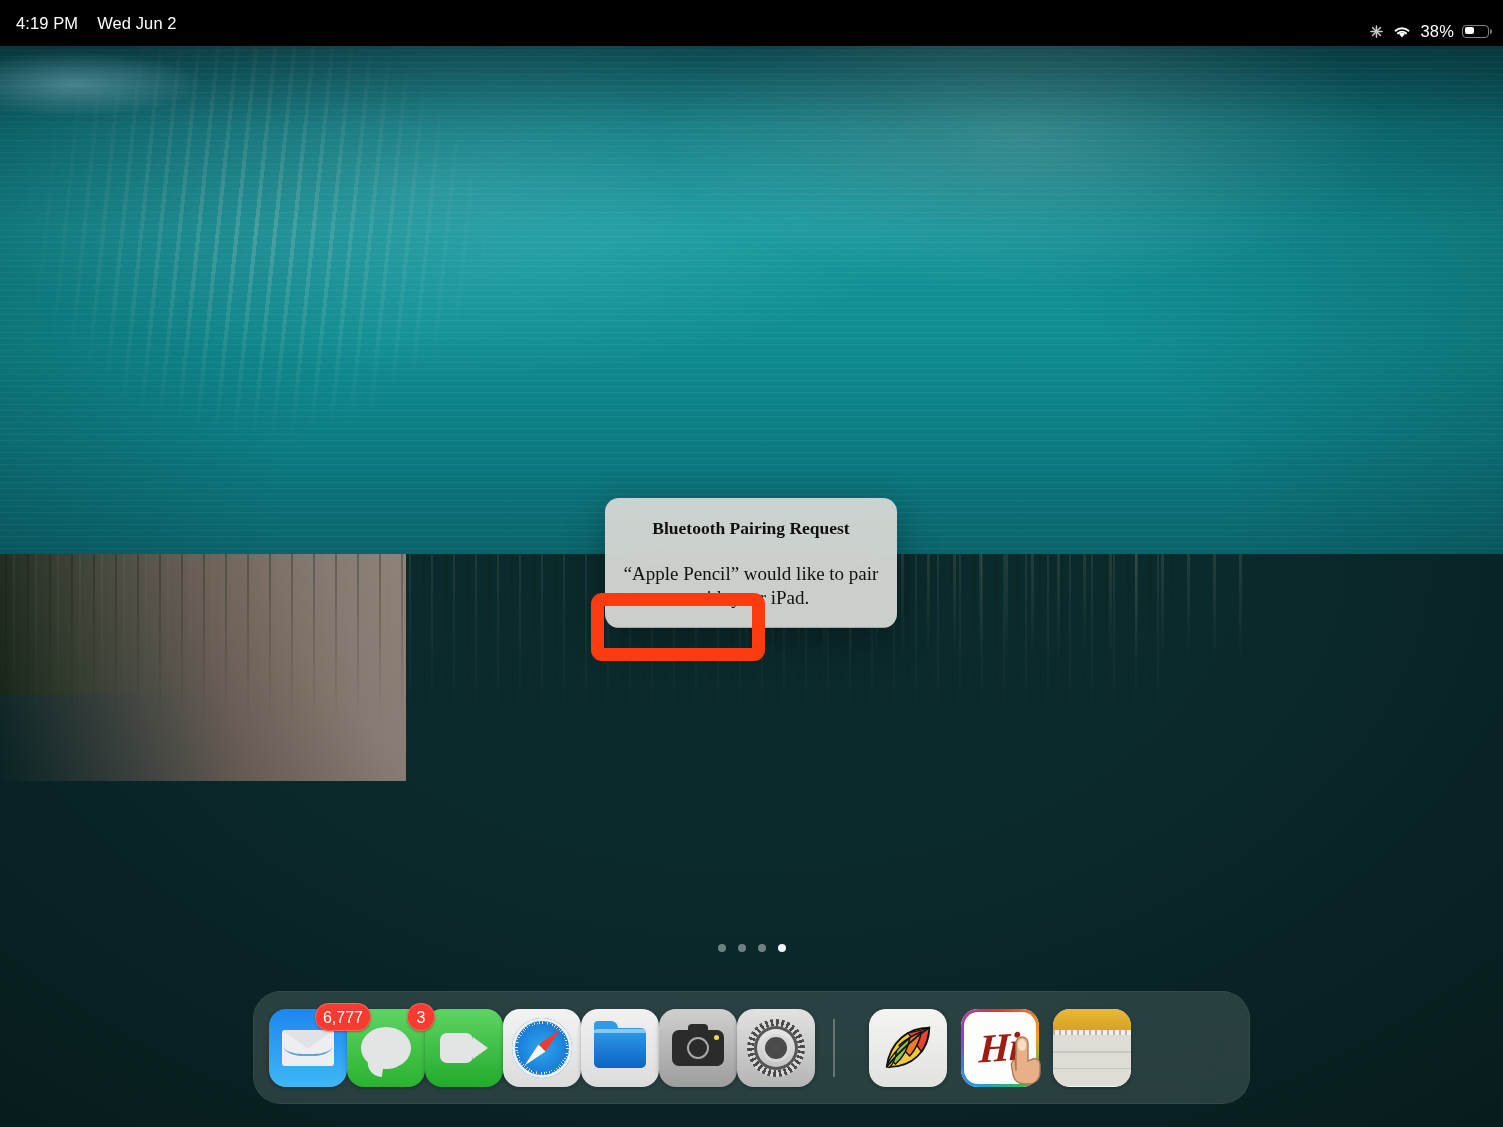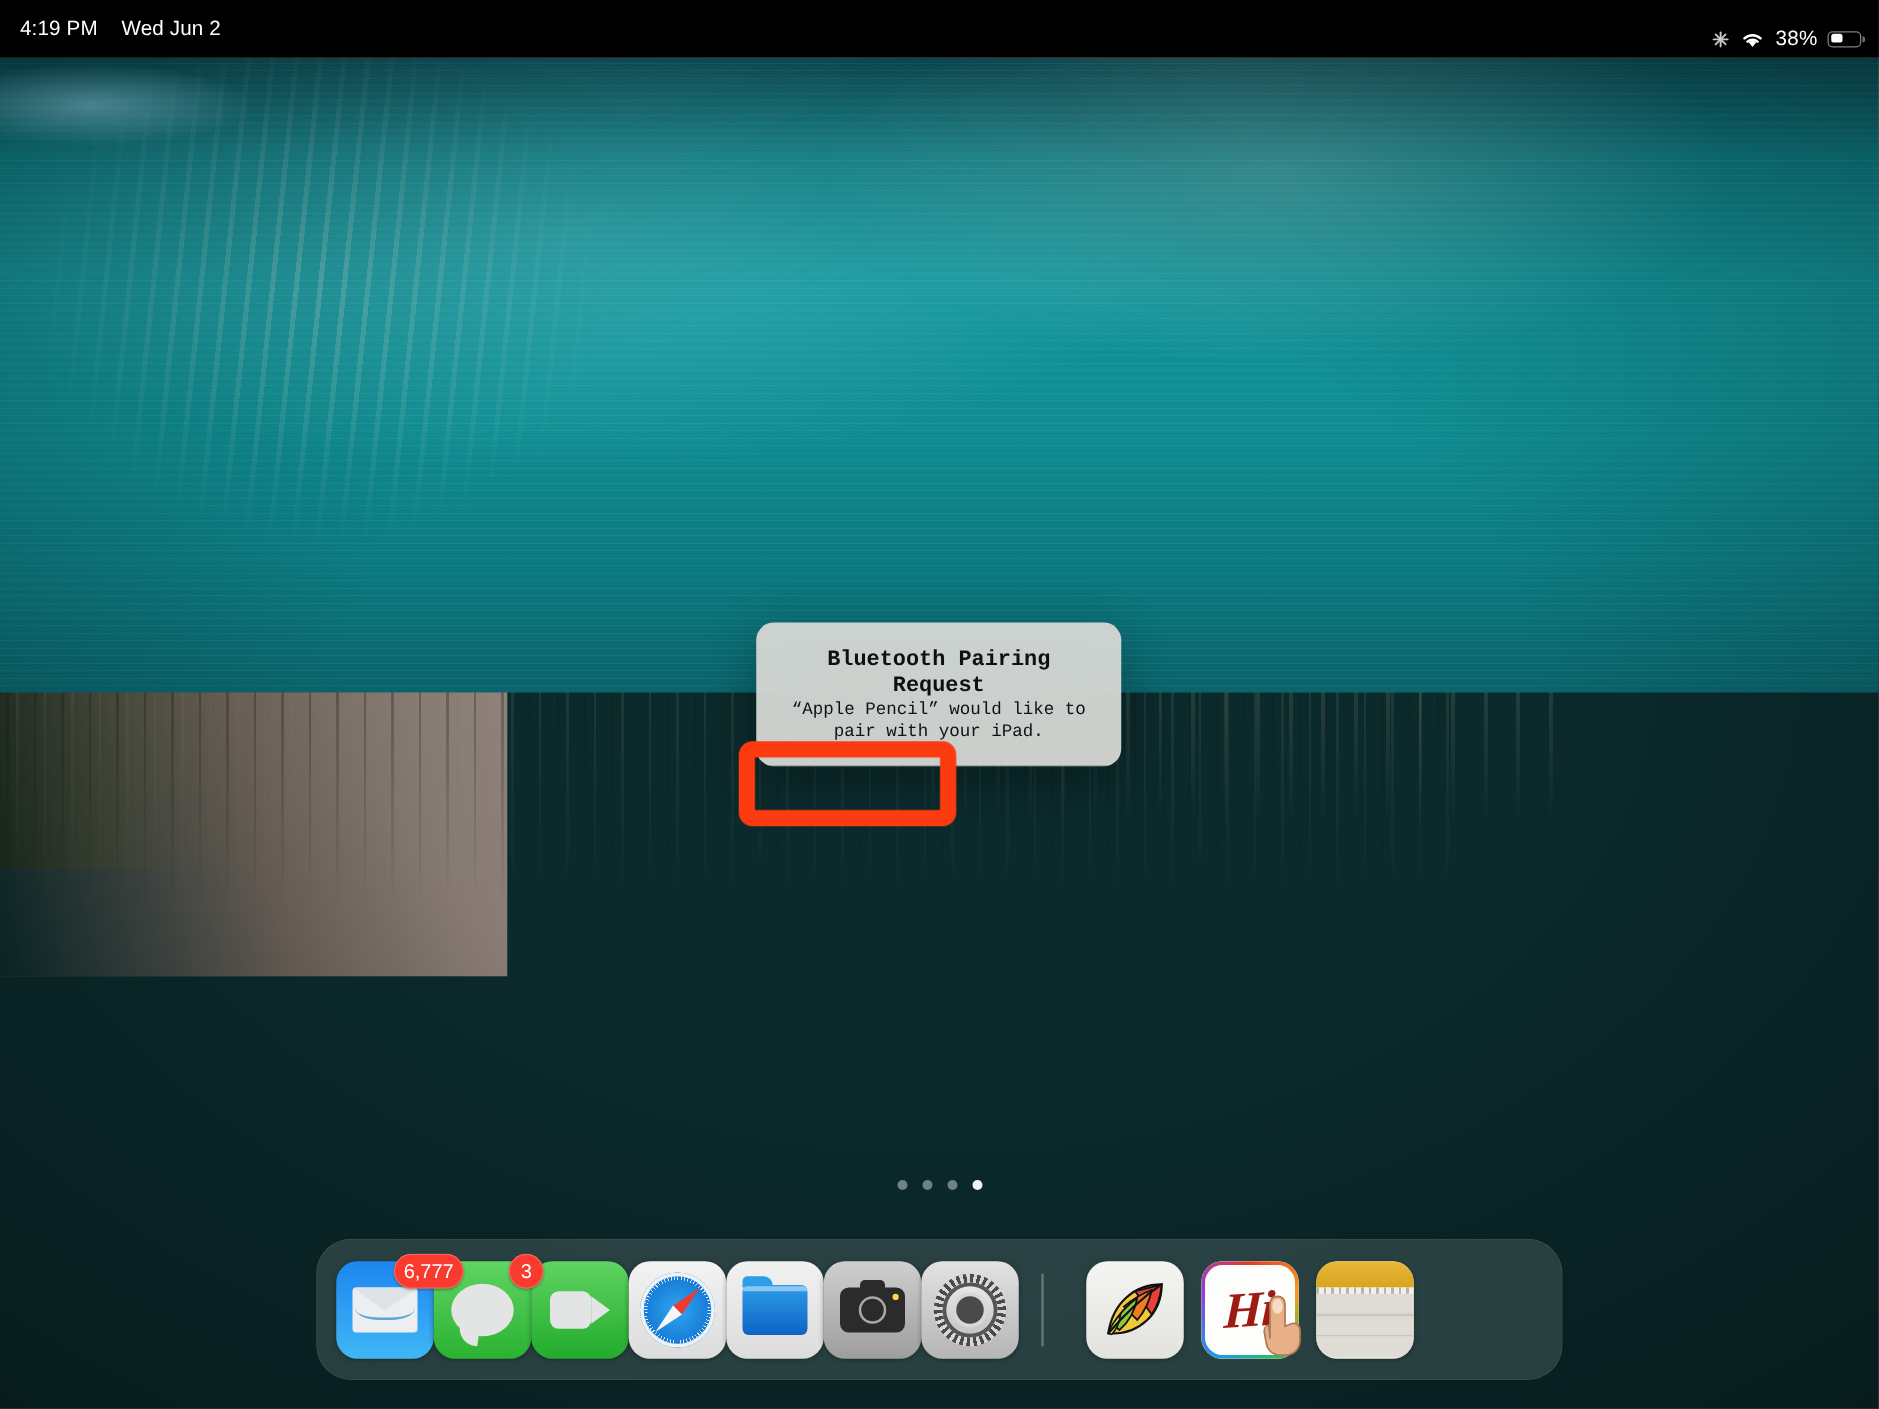--- a/index.html
+++ b/index.html
@@ -2,21 +2,21 @@
 <html><head>
 <meta charset="utf-8">
 <style>
   * { margin:0; padding:0; box-sizing:border-box; }
   html,body {
     width:1503px; height:1127px;
     background:#000; overflow:hidden;
     font-family:"Liberation Sans", sans-serif;
     -webkit-font-smoothing:antialiased;
   }
-  #screen { position:relative; width:1503px; height:1127px; background:#ec4899; }
+  #screen { position:relative; width:1503px; height:1127px; background:#0c4a6e; }
 
   
   .statusbar {
     position:absolute; left:0; top:0; width:1503px; height:46px;
     background:#000; color:#fff; z-index:60;
   }
   .sb-left  { position:absolute; left:16px; top:0; height:46px; display:flex; align-items:center; gap:19px; }
   .sb-right { position:absolute; right:14px; top:0; height:62px; display:flex; align-items:center; gap:8px; }
   .sb-text  { font-size:16.5px; font-weight:400; letter-spacing:.1px; color:#fff; }
   .sb-batt-text { font-size:16.5px; color:#fff; letter-spacing:.2px; }
@@ -287,25 +287,25 @@
   }
 
   
   .alert-overlay { position:absolute; inset:0; z-index:40; }
   .alert {
     position:absolute; left:605px; top:498px; width:292px;
     background:rgba(216,217,212,.94);
     backdrop-filter:blur(26px); -webkit-backdrop-filter:blur(26px);
     border-radius:14px; overflow:hidden;
     box-shadow:0 10px 40px rgba(0,0,0,.3);
-    font-family:Liberation Mono, monospace;
+    font-family:Liberation Serif, serif;
   }
   .alert-body { padding:20px 17px 16px; text-align:center; }
   .alert-title { font-size:17.5px; font-weight:700; color:#101010; line-height:1.2; }
-  .alert-msg { margin-top:0; font-size:14px; color:#111; line-height:1.28; }
+  .alert-msg { margin-top:23px; font-size:19px; color:#111; line-height:1.28; }
   .alert-btns { display:flex; border-top:.8px solid rgba(90,90,90,.33); }
   .alert-btn {
     flex:1; height:48px; line-height:48px; text-align:center;
     font-size:17.5px; color:#007aff; cursor:pointer; background:transparent;
   }
   .alert-btn + .alert-btn { border-left:.8px solid rgba(90,90,90,.33); }
 
   
   .highlight-box {
     position:absolute; left:591px; top:593px; width:174px; height:68px;

